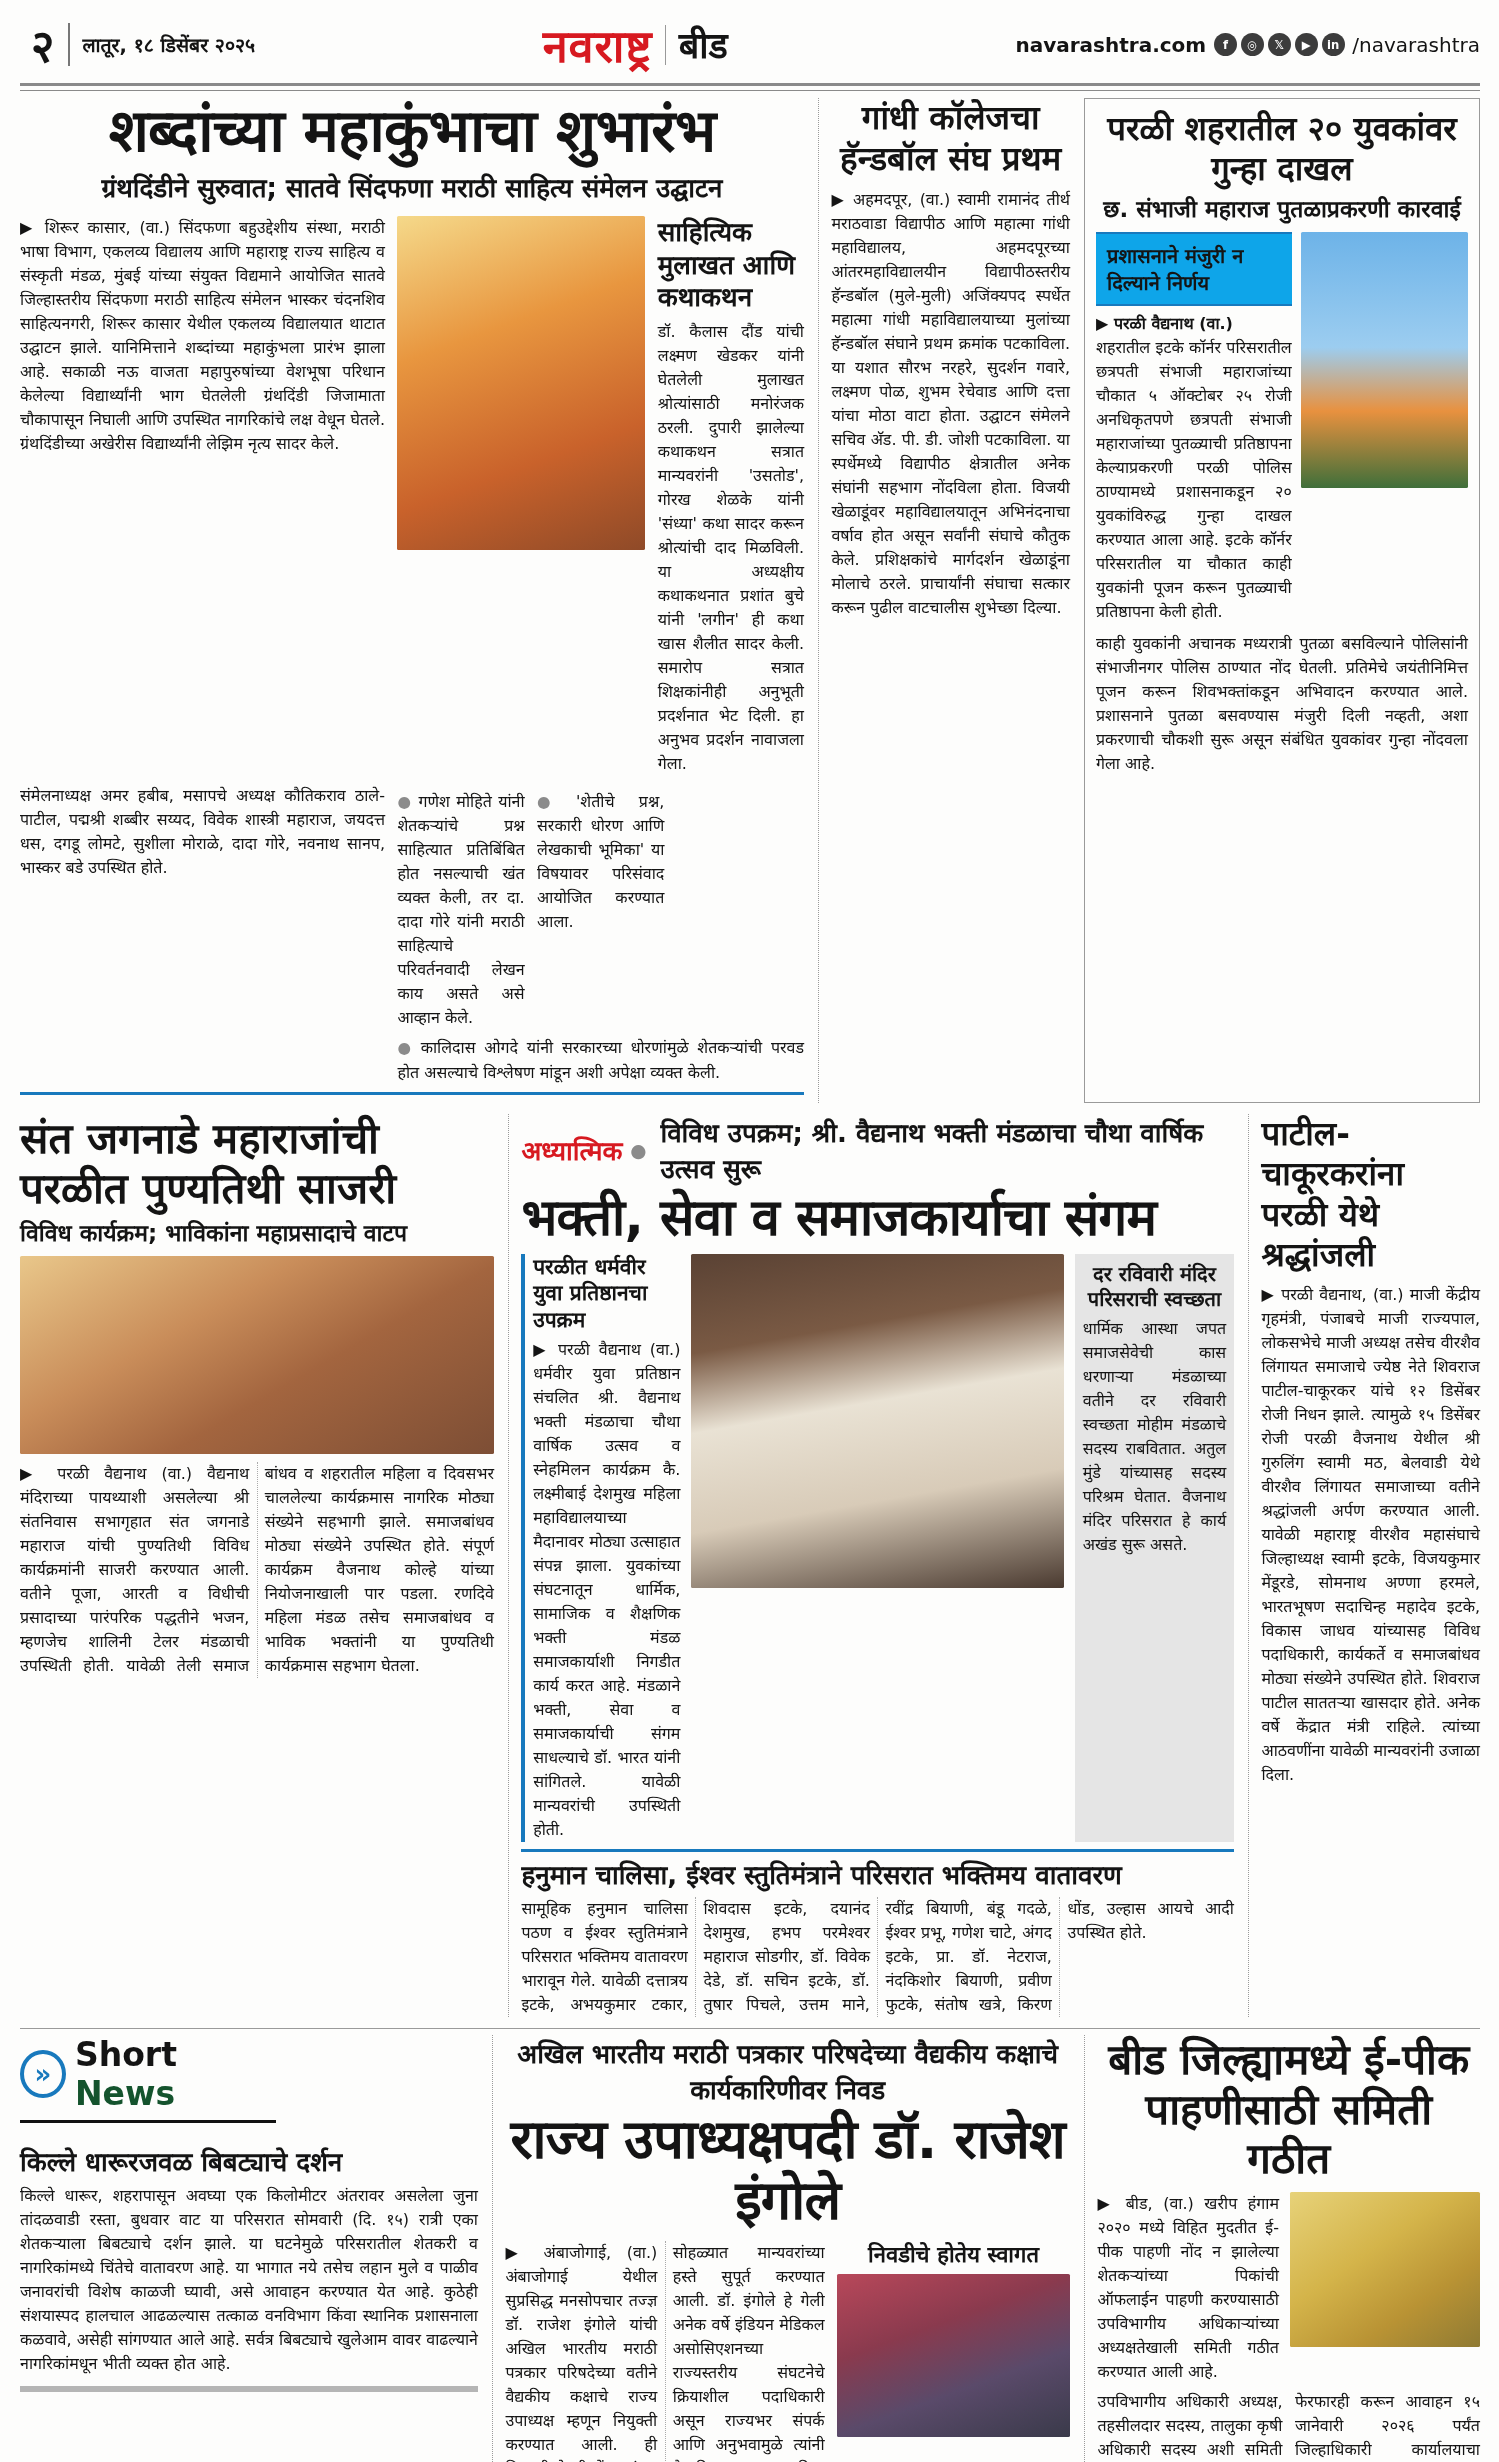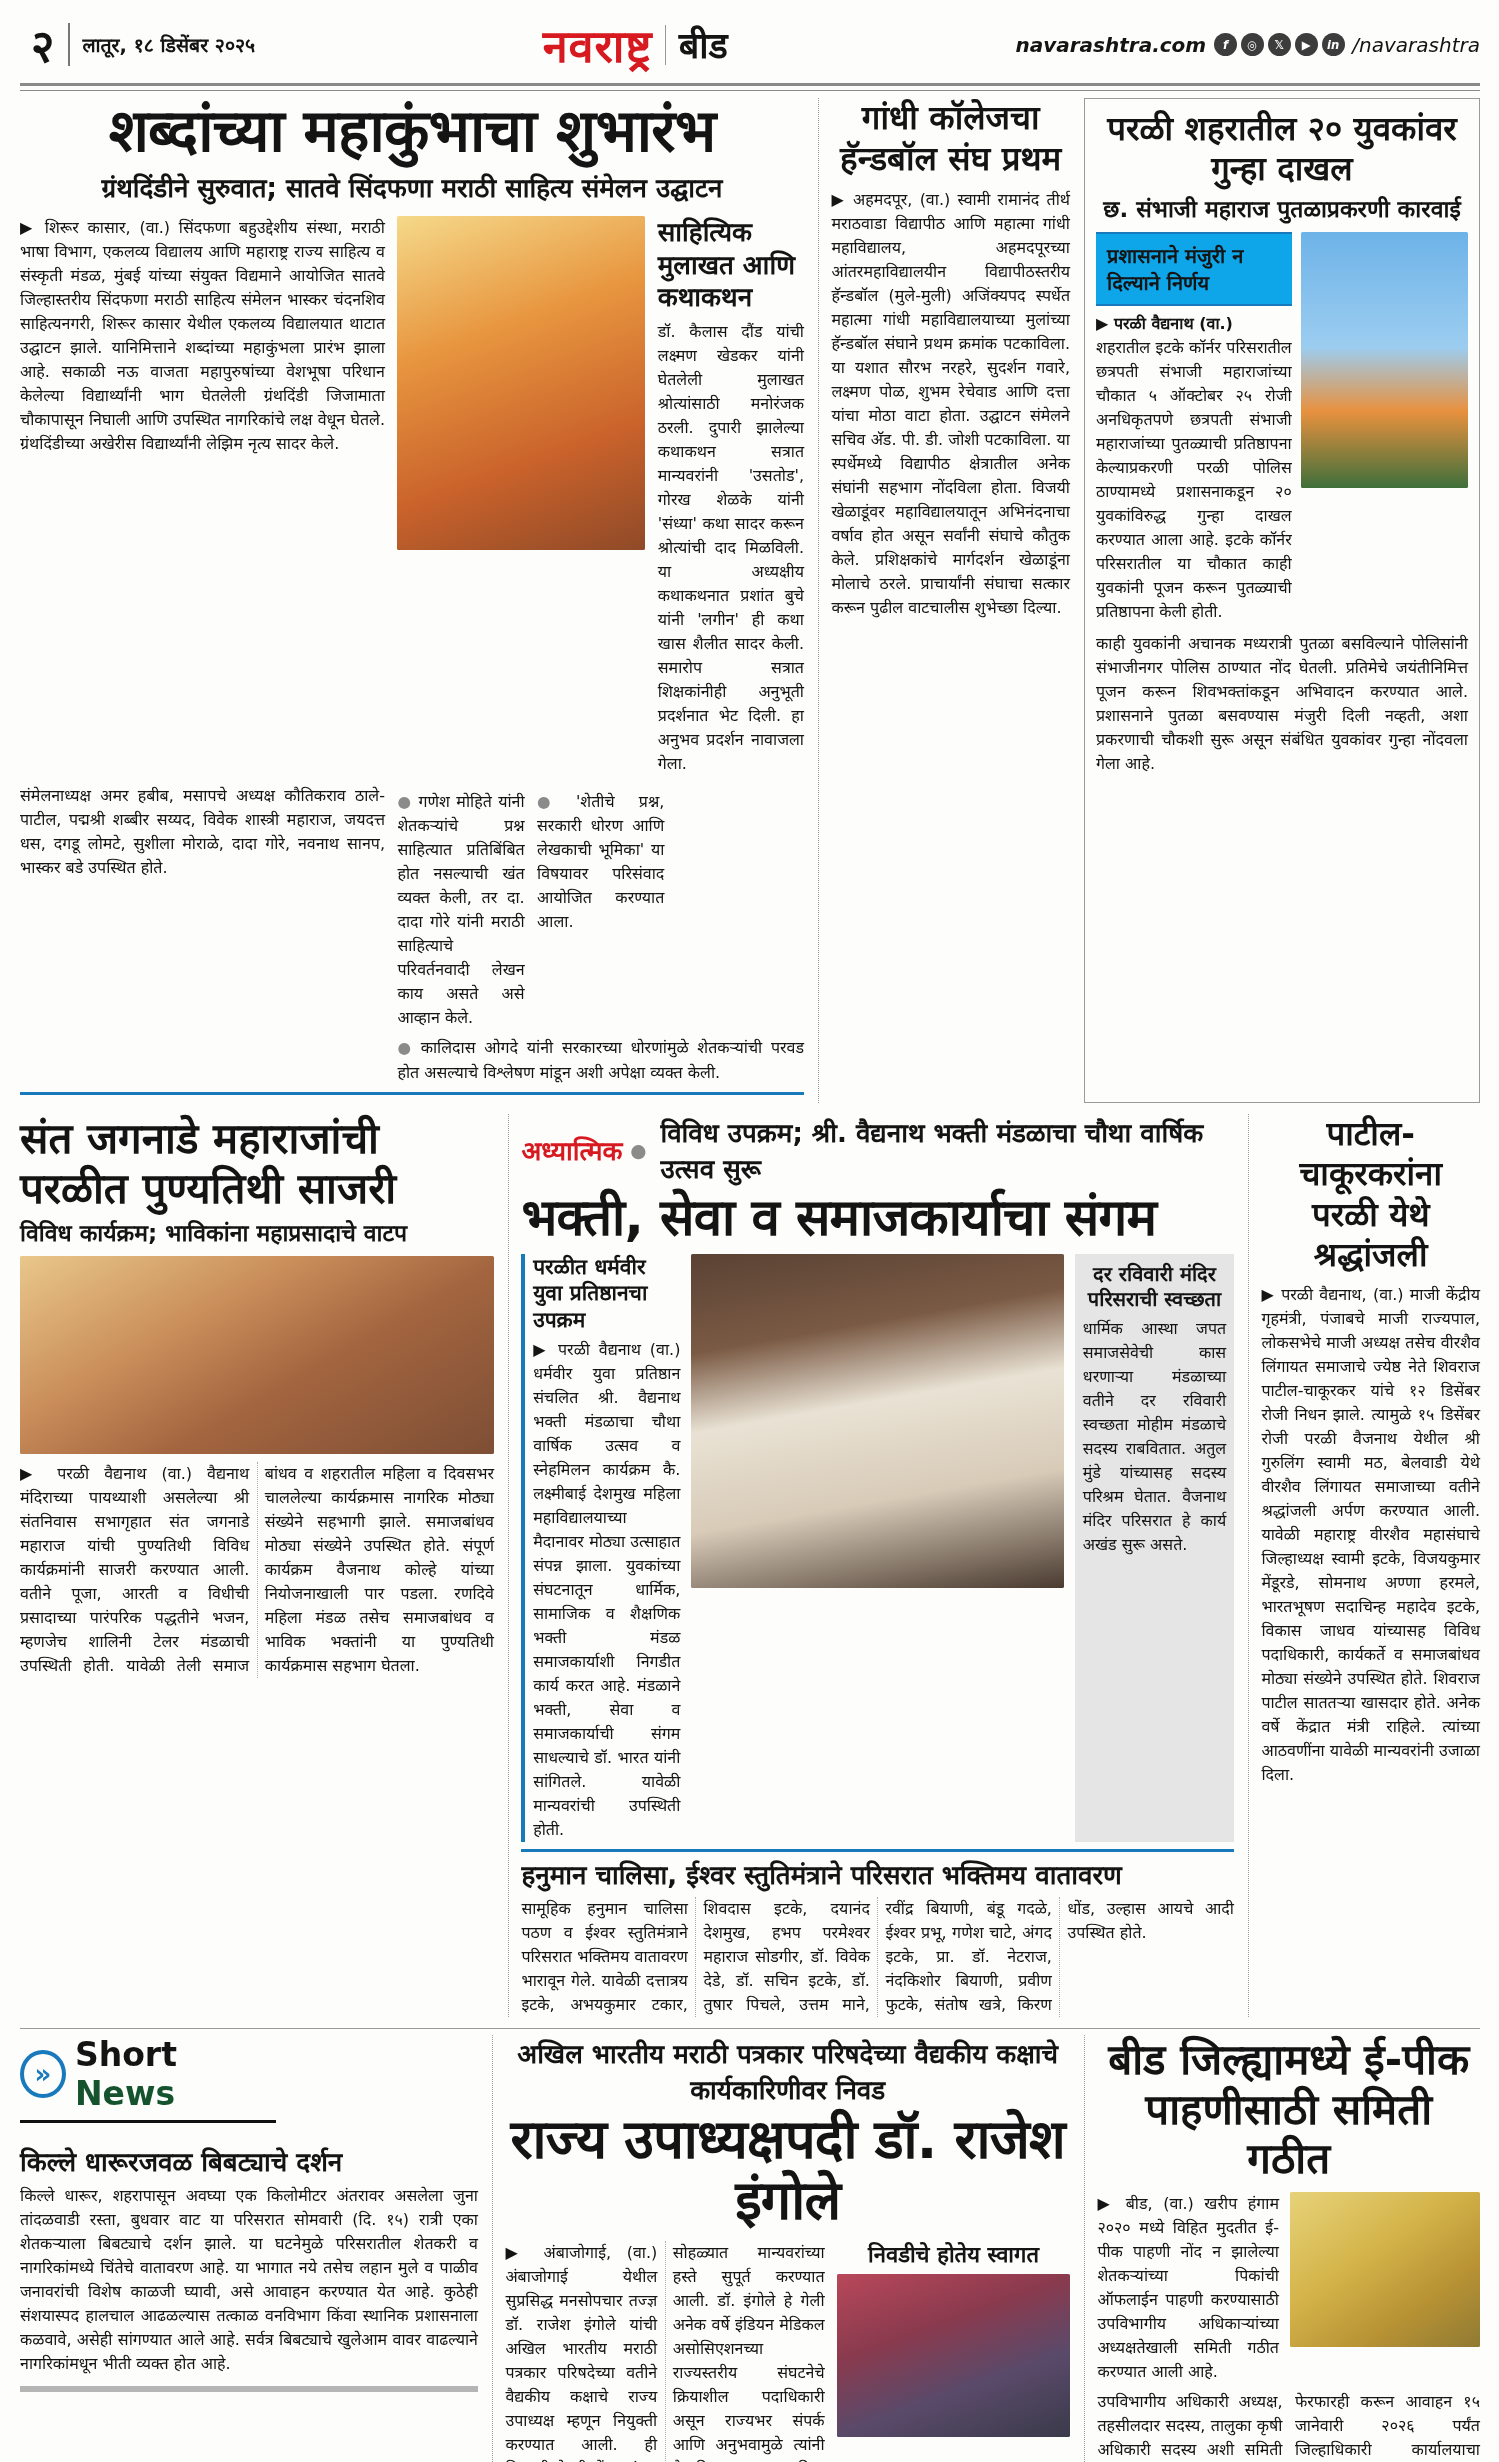--- a/index.html
+++ b/index.html
@@ -8,32 +8,32 @@
   .justify{text-align:justify;}
   
   .masthead{display:flex;align-items:center;height:67px;}
   .pageno{font-size:45px;font-weight:700;padding:0 14px 0 11px;}
   .m-div{width:1.6px;height:43px;background:#777;margin-right:12.4px;}
   .dateline{font-size:19.4px;font-weight:700;}
   .m-center{flex:1;display:flex;align-items:center;justify-content:center;gap:12.4px;}
   .logo{color:#d71920;font-size:45px;font-weight:800;letter-spacing:0.8px;}
   .logo-div{width:1.6px;height:40px;background:#999;}
   .edition{font-size:36px;font-weight:800;}
-  .m-right{display:flex;align-items:center;gap:7.8px;font-size:20px;font-style:italic;}
+  .m-right{display:flex;align-items:center;gap:7.8px;font-size:20px;}
   .site{font-weight:600;}
   .socials{display:flex;gap:3.9px;}
   .soc{width:23px;height:23px;border-radius:50%;background:#3c3c3c;color:#fff;font-size:11.6px;
        display:flex;align-items:center;justify-content:center;font-weight:700;}
   .rule2{border-top:3.1px solid #8a8a8a;border-bottom:1.6px solid #8a8a8a;height:3.9px;margin:4.7px 0 7.8px 0;}
   
   .band{display:grid;gap:0 14px;margin-bottom:11px;}
   .vline{border-left:0.8px dotted #9a9a9a;}
   .hl-xl{font-size:59px;font-weight:800;line-height:1.12;letter-spacing:-0.8px;}
   .hl-lg{font-size:42px;font-weight:800;line-height:1.18;}
-  .hl-md{font-size:33px;font-weight:800;line-height:1.22;text-align:center;}
+  .hl-md{font-size:33px;font-weight:800;line-height:1.22;}
   .hl-sm{font-size:26px;font-weight:800;line-height:1.25;}
   .kick{font-size:23px;font-weight:800;}
   .sub{font-size:26px;font-weight:800;}
   .body{font-size:16px;line-height:1.5;}
   .cols2{column-count:2;column-gap:15.5px;column-rule:0.8px dotted #aaa;}
   .cols4{column-count:4;column-gap:15.5px;column-rule:0.8px dotted #aaa;}
   .photo{background:linear-gradient(140deg,#e8b75b 0%,#d98f3c 30%,#b86a33 55%,#8a5a3a 80%,#6e4a33 100%);
          border-radius:1.6px;}
   .caption-strip{border-top:3.1px solid #1879bd;margin-top:7.8px;}
   .graybar{height:6.2px;background:#b5b5b5;margin:9.3px 0;}

